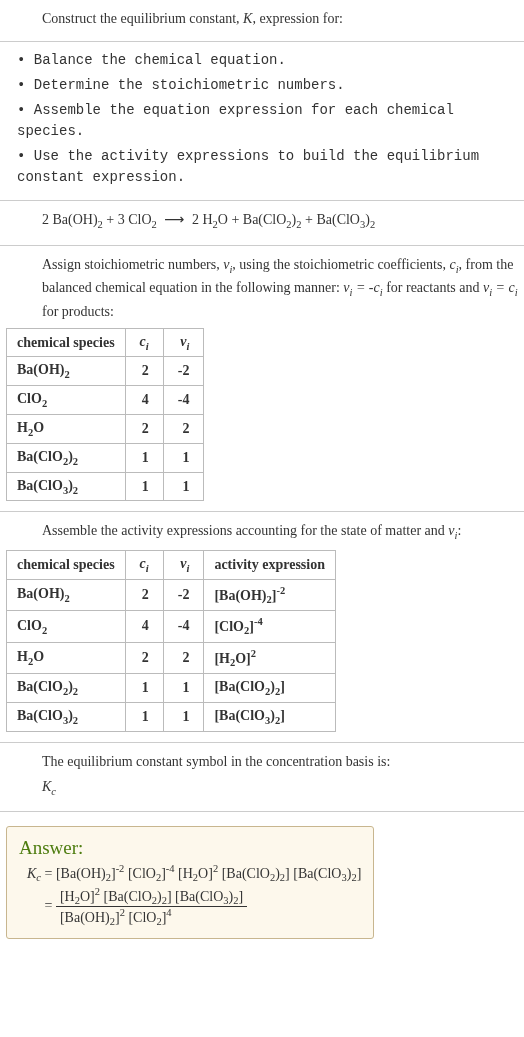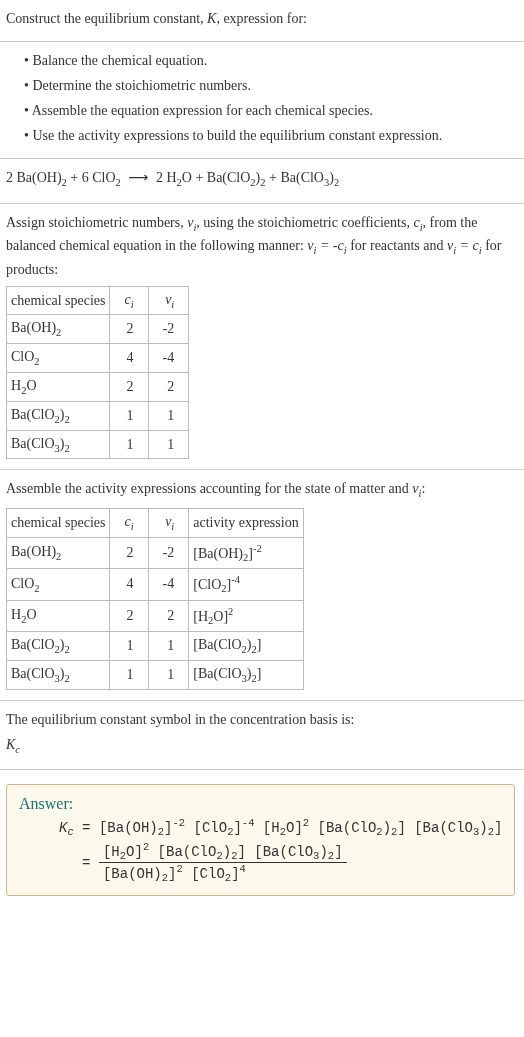--- a/index.html
+++ b/index.html
@@ -1,30 +1,30 @@
 <!DOCTYPE html>
 <html><head>
   <meta charset="utf-8">
   <style>
     * { margin: 0; padding: 0; box-sizing: border-box; }
     body { font-family: Georgia, 'Times New Roman', serif; font-size: 14px; color: #333; background: #fff; width: 524px; }
     .section { padding: 8px 6px; border-bottom: 1px solid #ccc; }
     .section:last-of-type { border-bottom: none; }
-    .line { margin-bottom: 4px; line-height: 1.5; }
+    .line { margin-bottom: 4px; line-height: 1.5; margin-left: 36px; }
     .equation { font-family: Georgia, serif; }
     .sub { vertical-align: sub; font-size: 0.75em; }
     .sup { vertical-align: super; font-size: 0.75em; }
     .italic { font-style: italic; }
-    .bullet { margin-left: 18px; }
+    .bullet { margin-left: 11px; font-family: Liberation Mono, monospace; }
     table { border-collapse: collapse; margin-top: 6px; margin-bottom: 2px; }
-    td, th { border: 1px solid #bbb; padding: 5px 4px; text-align: left; font-weight: normal; }
+    td, th { border: 1px solid #bbb; padding: 5px 10px; text-align: left; font-weight: bold; }
     td.num { text-align: right; padding-left: 14px; padding-right: 14px;}
     .answer-box { border: 1px solid #c8b68f; background: #fdf8ec; padding: 10px 12px; margin-top: 6px; display: inline-block; border-radius: 3px; }
-    .answer-label { font-size: 16px; margin-bottom: 4px; color: #0f766e; }
-    .kc-line { margin-left: 40px; white-space: nowrap; font-family: Liberation Mono, monospace; }
+    .answer-label { font-size: 19px; margin-bottom: 4px; color: #4d7c0f; }
+    .kc-line { margin-left: 8px; white-space: nowrap; }
     .frac { display: inline-block; vertical-align: middle; text-align: left; }
     .frac .num-top { display: block; border-bottom: 1px solid #333; padding: 0 4px; }
     .frac .den-bot { display: block; padding: 0 4px; }
     .arrow { display: inline-block; margin: 0 4px; }
   </style>
 </head>
 <body>
 
 <div class="section">
   <div class="line">
@@ -34,21 +34,21 @@
 
 <div class="section">
   <div class="line bullet">• Balance the chemical equation.</div>
   <div class="line bullet">• Determine the stoichiometric numbers.</div>
   <div class="line bullet">• Assemble the equation expression for each chemical species.</div>
   <div class="line bullet">• Use the activity expressions to build the equilibrium constant expression.</div>
 </div>
 
 <div class="section">
   <div class="line equation">
-    <span>2 Ba(OH)</span><span class="sub">2</span><span> + 6 ClO</span><span class="sub">2</span>
+    <span>2 Ba(OH)</span><span class="sub">2</span><span> + 3 ClO</span><span class="sub">2</span>
     <span class="arrow">⟶</span>
     <span>2 H</span><span class="sub">2</span><span>O + Ba(ClO</span><span class="sub">2</span><span>)</span><span class="sub">2</span><span> + Ba(ClO</span><span class="sub">3</span><span>)</span><span class="sub">2</span>
   </div>
 </div>
 
 <div class="section">
   <div class="line">
     <span>Assign stoichiometric numbers, </span><span class="italic">ν</span><span class="sub italic">i</span><span>, using the stoichiometric coefficients, </span><span class="italic">c</span><span class="sub italic">i</span><span>, from the balanced chemical equation in the following manner: </span><span class="italic">ν</span><span class="sub italic">i</span><span class="italic"> = -c</span><span class="sub italic">i</span><span> for reactants and </span><span class="italic">ν</span><span class="sub italic">i</span><span class="italic"> = c</span><span class="sub italic">i</span><span> for products:</span>
   </div>
   <table>

